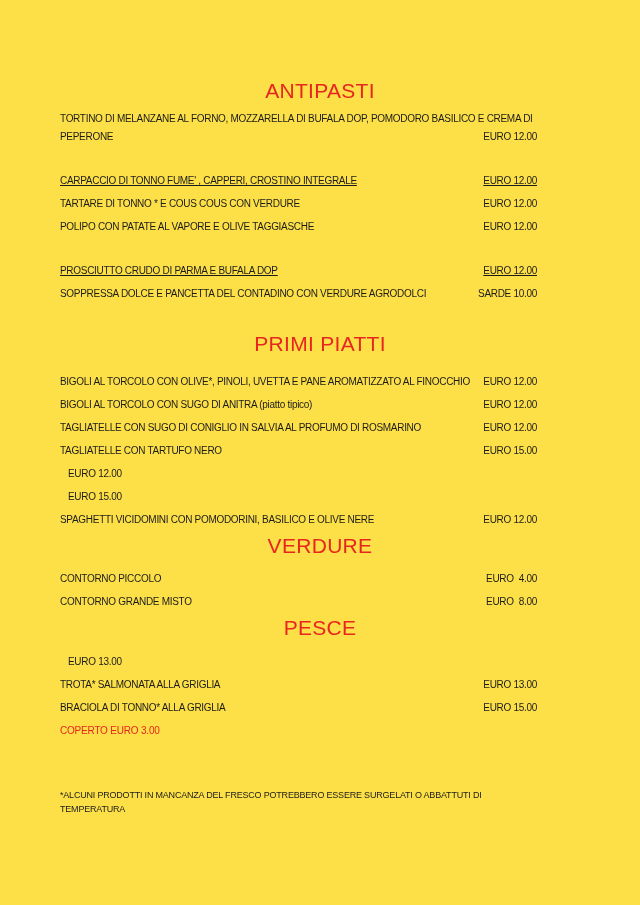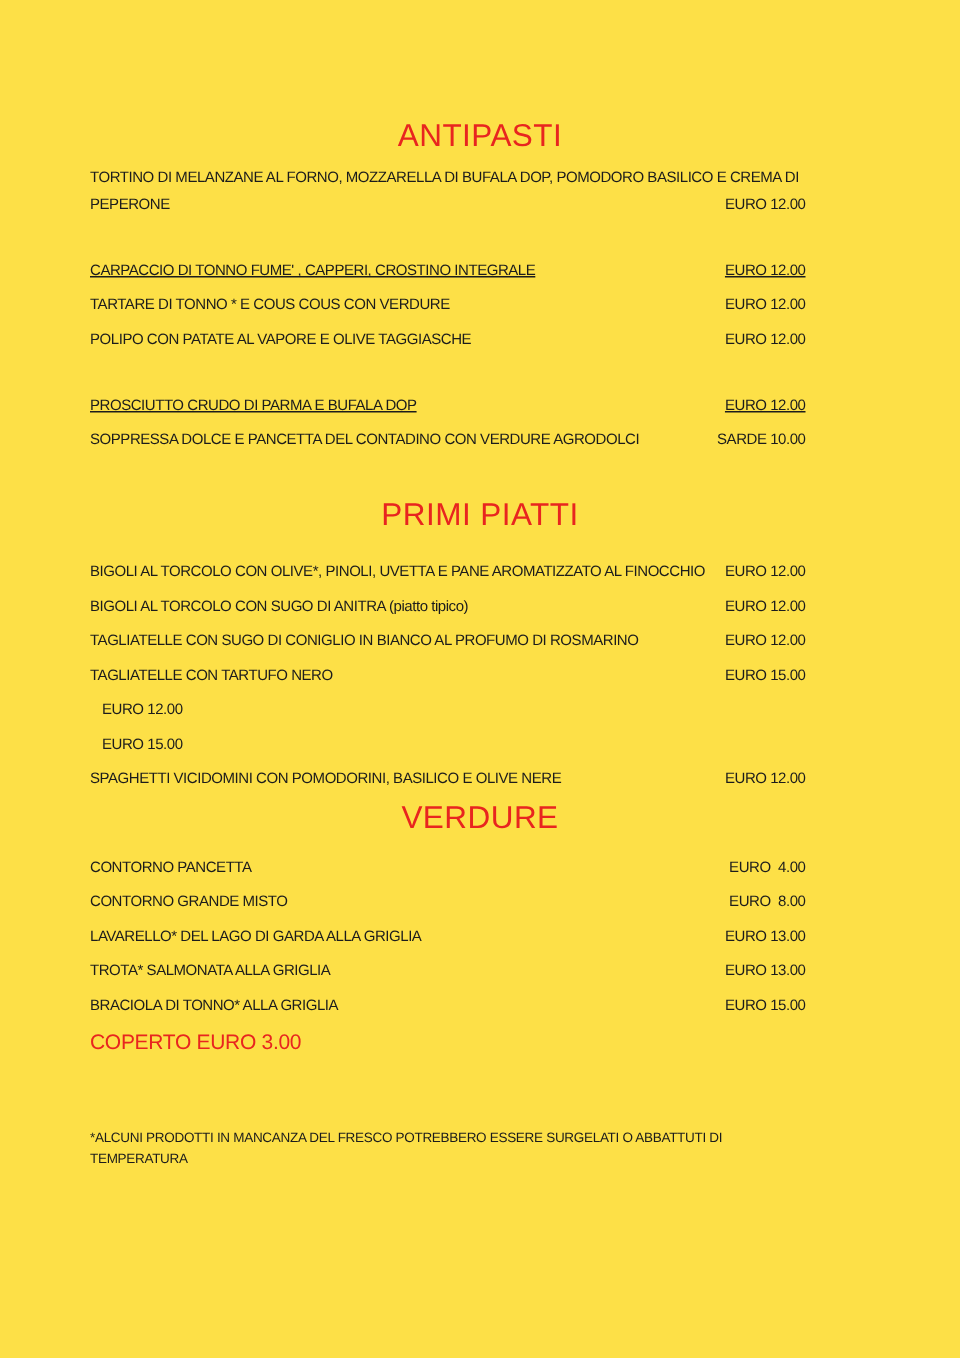--- a/index.html
+++ b/index.html
@@ -45,21 +45,21 @@
   .row .name { white-space: nowrap; }
   .row .price { white-space: pre; margin-left: 8px; }
 
   .row.wrap { display: block; position: relative; margin-bottom: 5px; }
   .row.wrap .name { white-space: normal; display: block; }
   .row.wrap .price { position: absolute; right: 0; bottom: 0; margin-left: 0; }
 
   .mt26 { margin-top: 26px; text-decoration: underline; }
 
   .cover-charge {
-    font-size: 14px;
+    font-size: 10px;
     letter-spacing: -0.2px;
     line-height: 18px;
     color: #e8251f;
   }
   .footnote {
     margin-top: 48px;
     font-size: 9px;
     letter-spacing: -0.2px;
     line-height: 14px;
     color: #1c1c1c;
@@ -104,52 +104,52 @@
 
     <div class="row">
       <span class="name">BIGOLI AL TORCOLO CON OLIVE*, PINOLI, UVETTA E PANE AROMATIZZATO AL FINOCCHIO</span>
       <span class="price">EURO 12.00</span>
     </div>
     <div class="row">
       <span class="name">BIGOLI AL TORCOLO CON SUGO DI ANITRA (piatto tipico)</span>
       <span class="price">EURO 12.00</span>
     </div>
     <div class="row">
-      <span class="name">TAGLIATELLE CON SUGO DI CONIGLIO IN BIANCO AL PROFUMO DI ROSMARINO</span>
+      <span class="name">TAGLIATELLE CON SUGO DI CONIGLIO IN SALVIA AL PROFUMO DI ROSMARINO</span>
       <span class="price">EURO 12.00</span>
     </div>
     <div class="row">
       <span class="name">TAGLIATELLE CON TARTUFO NERO</span>
       <span class="price">EURO 15.00</span>
     </div>
     <div class="row">
       <span class="price">EURO 12.00</span>
     </div>
     <div class="row">
       <span class="price">EURO 15.00</span>
     </div>
     <div class="row">
       <span class="name">SPAGHETTI VICIDOMINI CON POMODORINI, BASILICO E OLIVE NERE</span>
       <span class="price">EURO 12.00</span>
     </div>
 
     <div class="heading h-verdure">VERDURE</div>
 
     <div class="row">
-      <span class="name">CONTORNO PANCETTA</span>
+      <span class="name">CONTORNO PICCOLO</span>
       <span class="price">EURO  4.00</span>
     </div>
     <div class="row">
       <span class="name">CONTORNO GRANDE MISTO</span>
       <span class="price">EURO  8.00</span>
     </div>
 
+    <div class="heading h-pesce">PESCE</div>
 
     <div class="row">
-      <span class="name">LAVARELLO* DEL LAGO DI GARDA ALLA GRIGLIA</span>
       <span class="price">EURO 13.00</span>
     </div>
     <div class="row">
       <span class="name">TROTA* SALMONATA ALLA GRIGLIA</span>
       <span class="price">EURO 13.00</span>
     </div>
     <div class="row">
       <span class="name">BRACIOLA DI TONNO* ALLA GRIGLIA</span>
       <span class="price">EURO 15.00</span>
     </div>

